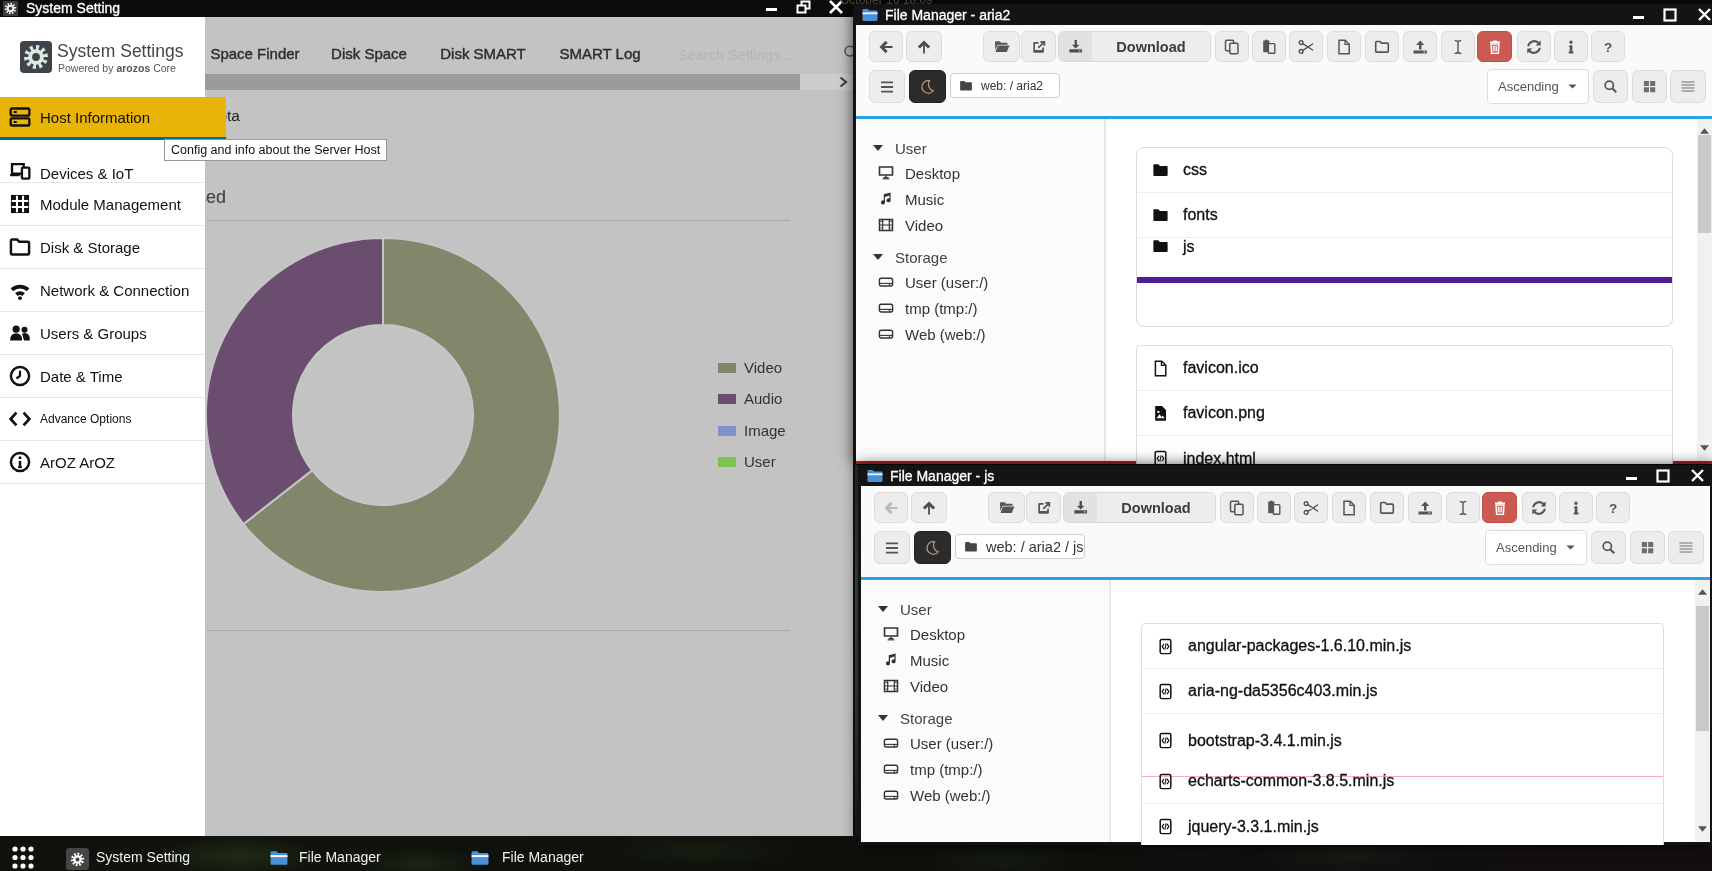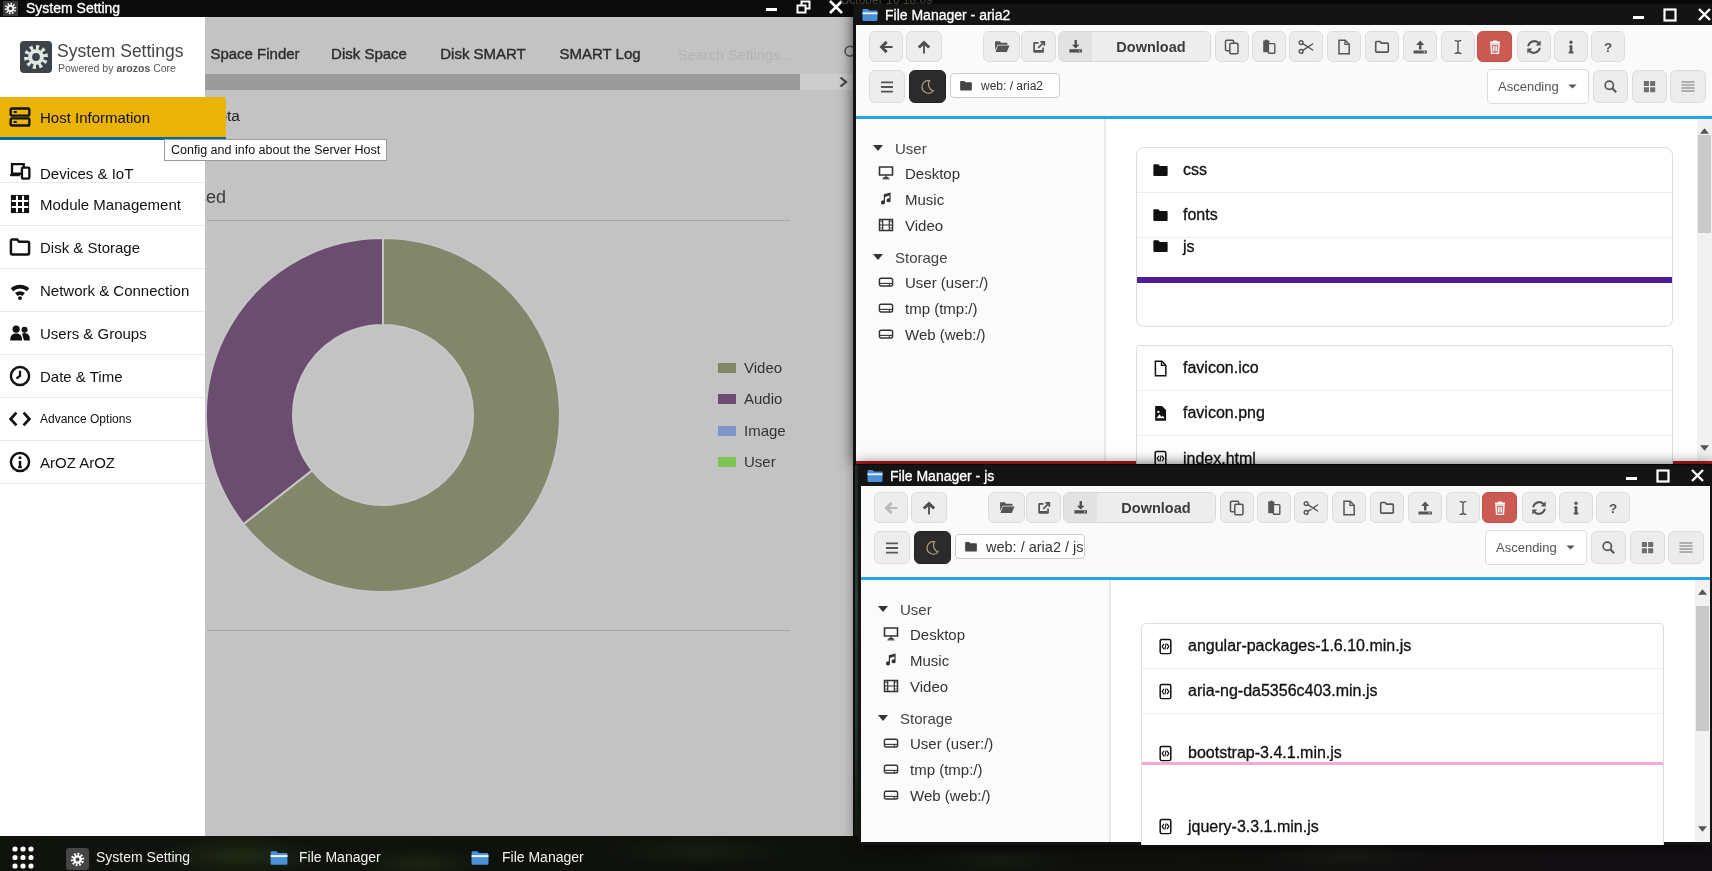--- a/index.html
+++ b/index.html
@@ -619,27 +619,35 @@
           <span style="margin-left:14px;font-size:16px;color:#111;-webkit-text-stroke:0.3px #111">angular-packages-1.6.10.min.js</span>
         </div>
         <div style="position:absolute;left:0;top:45px;width:100%;height:45px;border-bottom:1px solid #eee;display:flex;align-items:center;padding-left:15px">
           <svg width="17" height="17" viewBox="0 0 16 16" style="display:block">
             <rect x="3" y="1.3" width="10" height="13.4" rx="1.6" fill="none" stroke="#111" stroke-width="1.4"></rect>
             <path d="M6.6 5.6 4.9 8l1.7 2.4M9.4 5.6 11.1 8l-1.7 2.4" fill="none" stroke="#111" stroke-width="1.15"></path>
             <path d="M8.6 5 7.4 11" stroke="#111" stroke-width="1"></path>
           </svg>
           <span style="margin-left:14px;font-size:16px;color:#111;-webkit-text-stroke:0.3px #111">aria-ng-da5356c403.min.js</span>
         </div>
-        <div style="position:absolute;left:0;top:96px;width:100%;height:45px;border-bottom:3px solid #f9a8d4;display:flex;align-items:flex-end;padding-left:15px">
+        <div style="position:absolute;left:0;top:108px;width:100%;height:45px;border-bottom:1px solid #f9a8d4;display:flex;align-items:flex-start;padding-left:15px">
           <svg width="17" height="17" viewBox="0 0 16 16" style="display:block">
             <rect x="3" y="1.3" width="10" height="13.4" rx="1.6" fill="none" stroke="#111" stroke-width="1.4"></rect>
             <path d="M6.6 5.6 4.9 8l1.7 2.4M9.4 5.6 11.1 8l-1.7 2.4" fill="none" stroke="#111" stroke-width="1.15"></path>
             <path d="M8.6 5 7.4 11" stroke="#111" stroke-width="1"></path>
           </svg>
           <span style="margin-left:14px;font-size:16px;color:#111;-webkit-text-stroke:0.3px #111">bootstrap-3.4.1.min.js</span>
+        </div>
+        <div style="position:absolute;left:0;top:135px;width:100%;height:45px;border-bottom:1px solid #eee;display:flex;align-items:center;padding-left:15px">
+          <svg width="17" height="17" viewBox="0 0 16 16" style="display:block">
+            <rect x="3" y="1.3" width="10" height="13.4" rx="1.6" fill="none" stroke="#111" stroke-width="1.4"></rect>
+            <path d="M6.6 5.6 4.9 8l1.7 2.4M9.4 5.6 11.1 8l-1.7 2.4" fill="none" stroke="#111" stroke-width="1.15"></path>
+            <path d="M8.6 5 7.4 11" stroke="#111" stroke-width="1"></path>
+          </svg>
+          <span style="margin-left:14px;font-size:16px;color:#111;-webkit-text-stroke:0.3px #111">echarts-common-3.8.5.min.js</span>
         </div>
         <div style="position:absolute;left:0;top:180px;width:100%;height:45px;display:flex;align-items:center;padding-left:15px">
           <svg width="17" height="17" viewBox="0 0 16 16" style="display:block">
             <rect x="3" y="1.3" width="10" height="13.4" rx="1.6" fill="none" stroke="#111" stroke-width="1.4"></rect>
             <path d="M6.6 5.6 4.9 8l1.7 2.4M9.4 5.6 11.1 8l-1.7 2.4" fill="none" stroke="#111" stroke-width="1.15"></path>
             <path d="M8.6 5 7.4 11" stroke="#111" stroke-width="1"></path>
           </svg>
           <span style="margin-left:14px;font-size:16px;color:#111;-webkit-text-stroke:0.3px #111">jquery-3.3.1.min.js</span>
         </div>
       </div>

